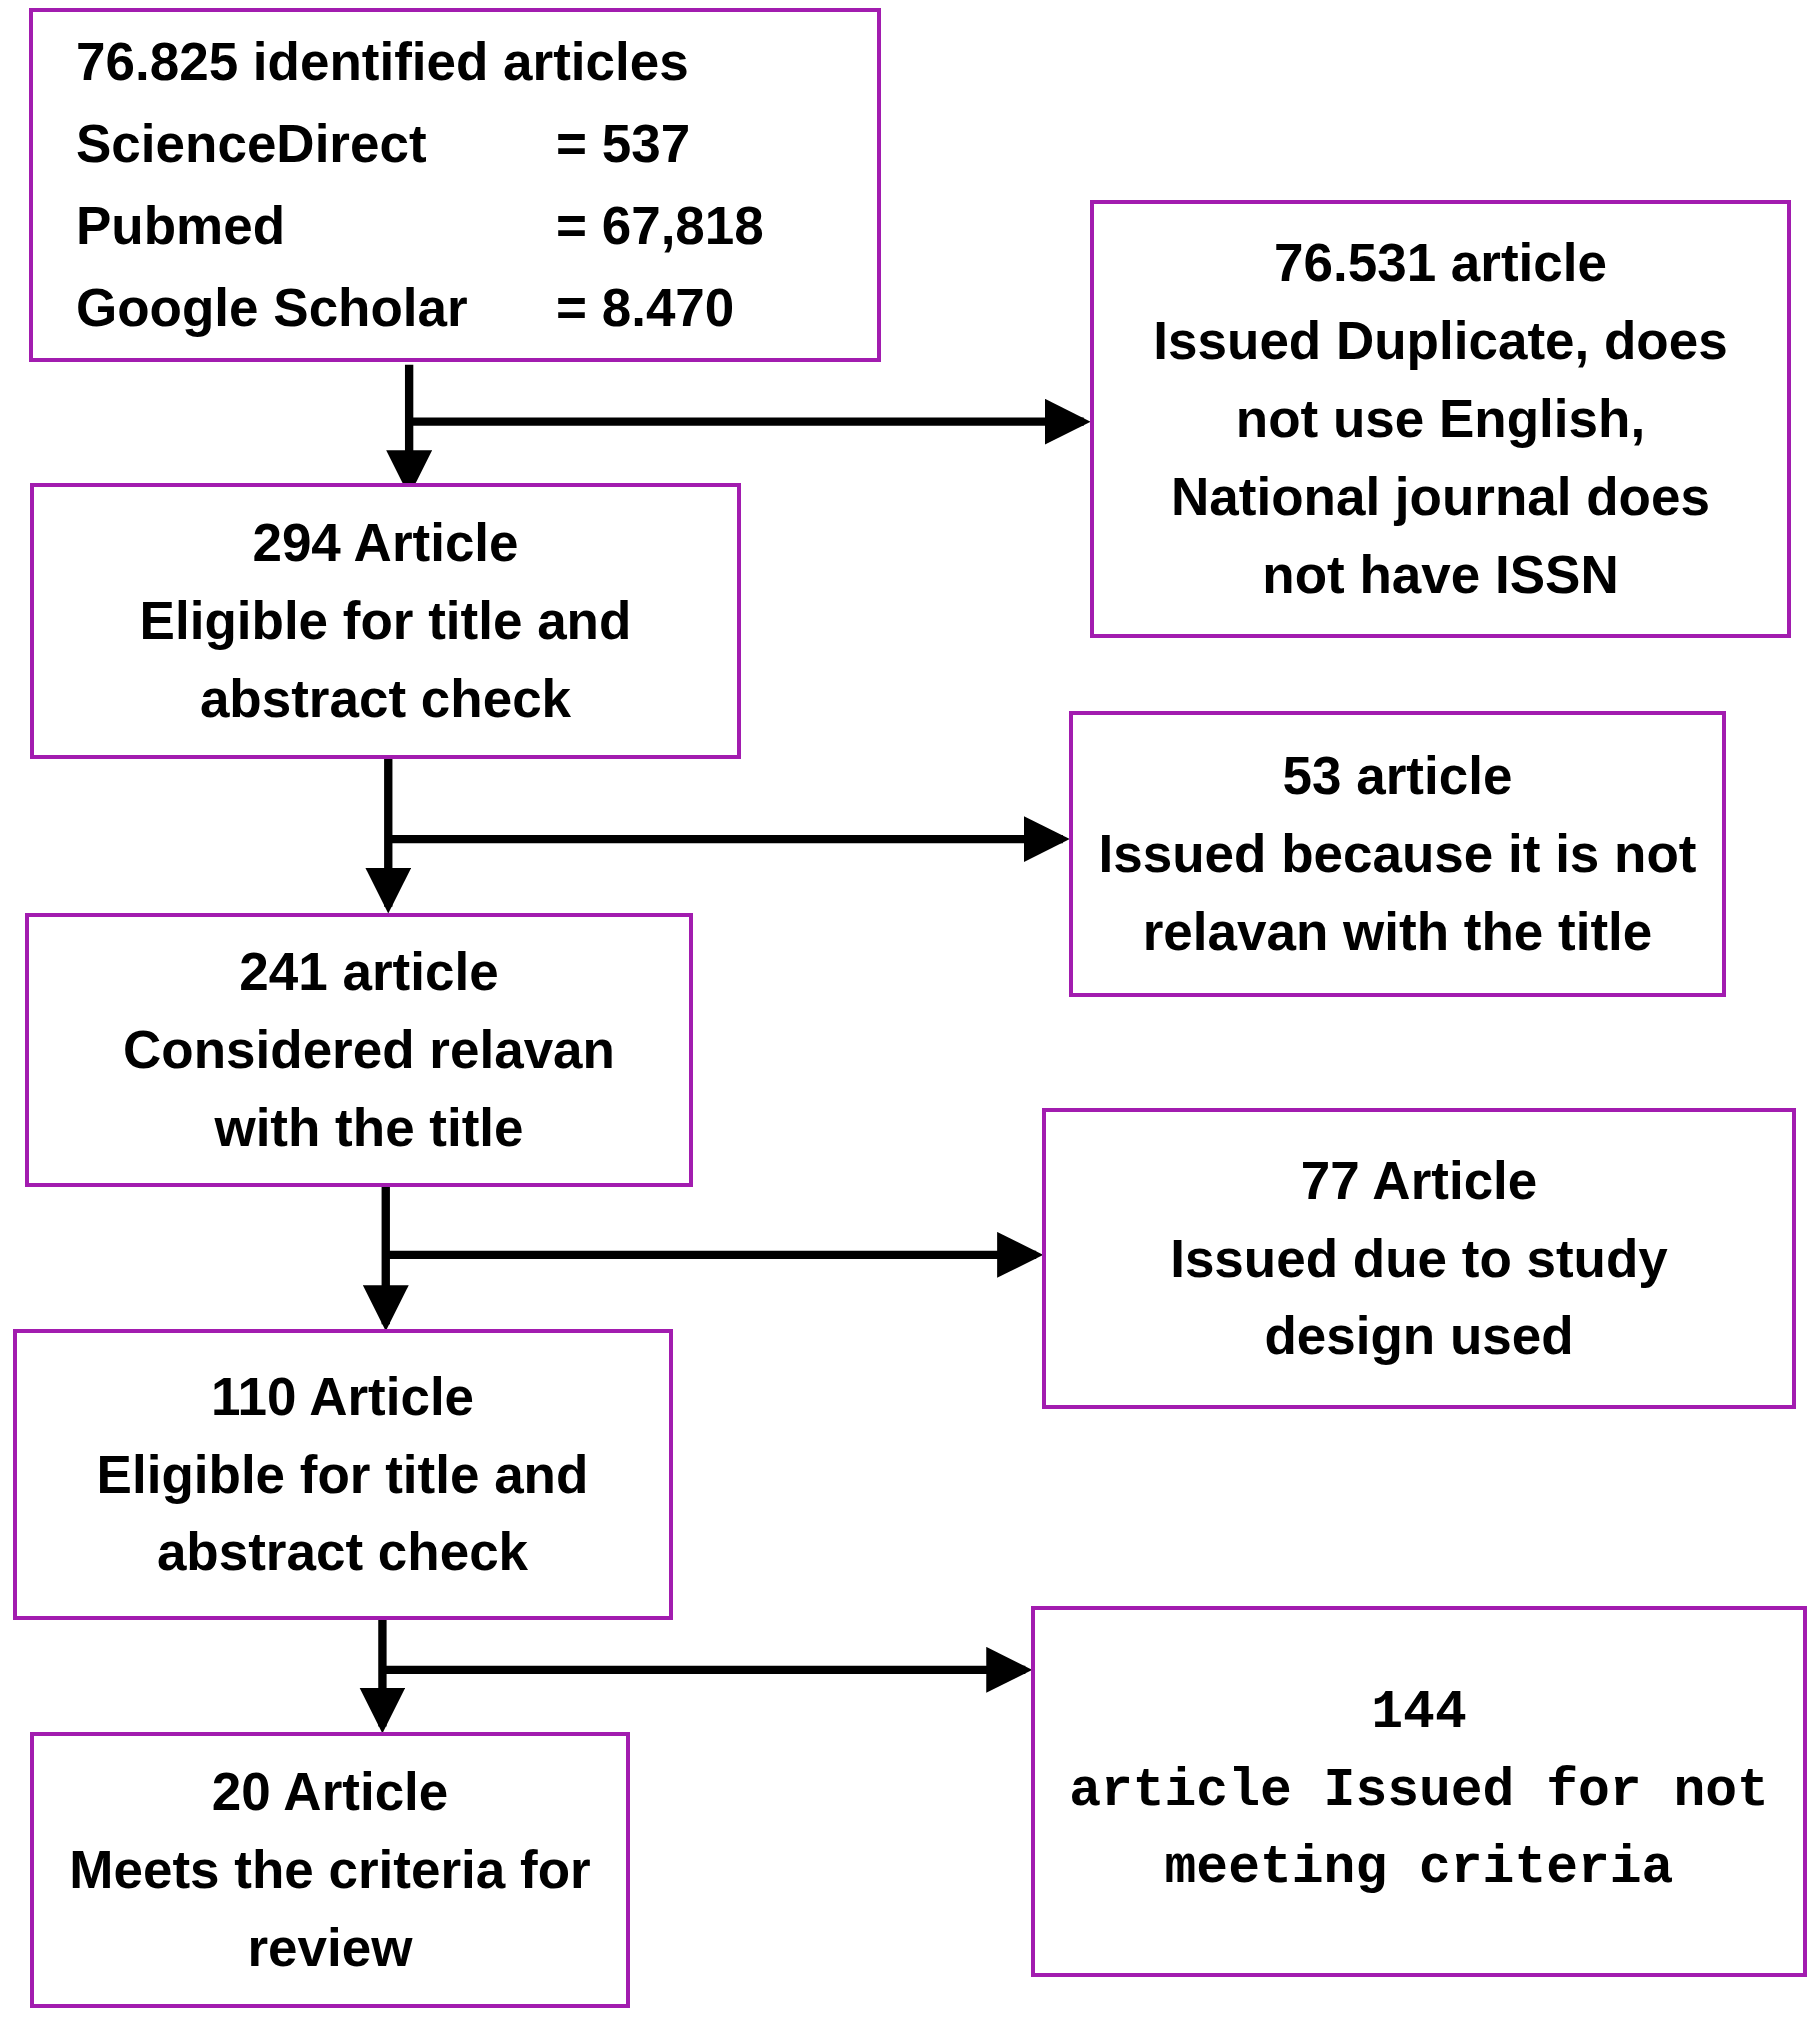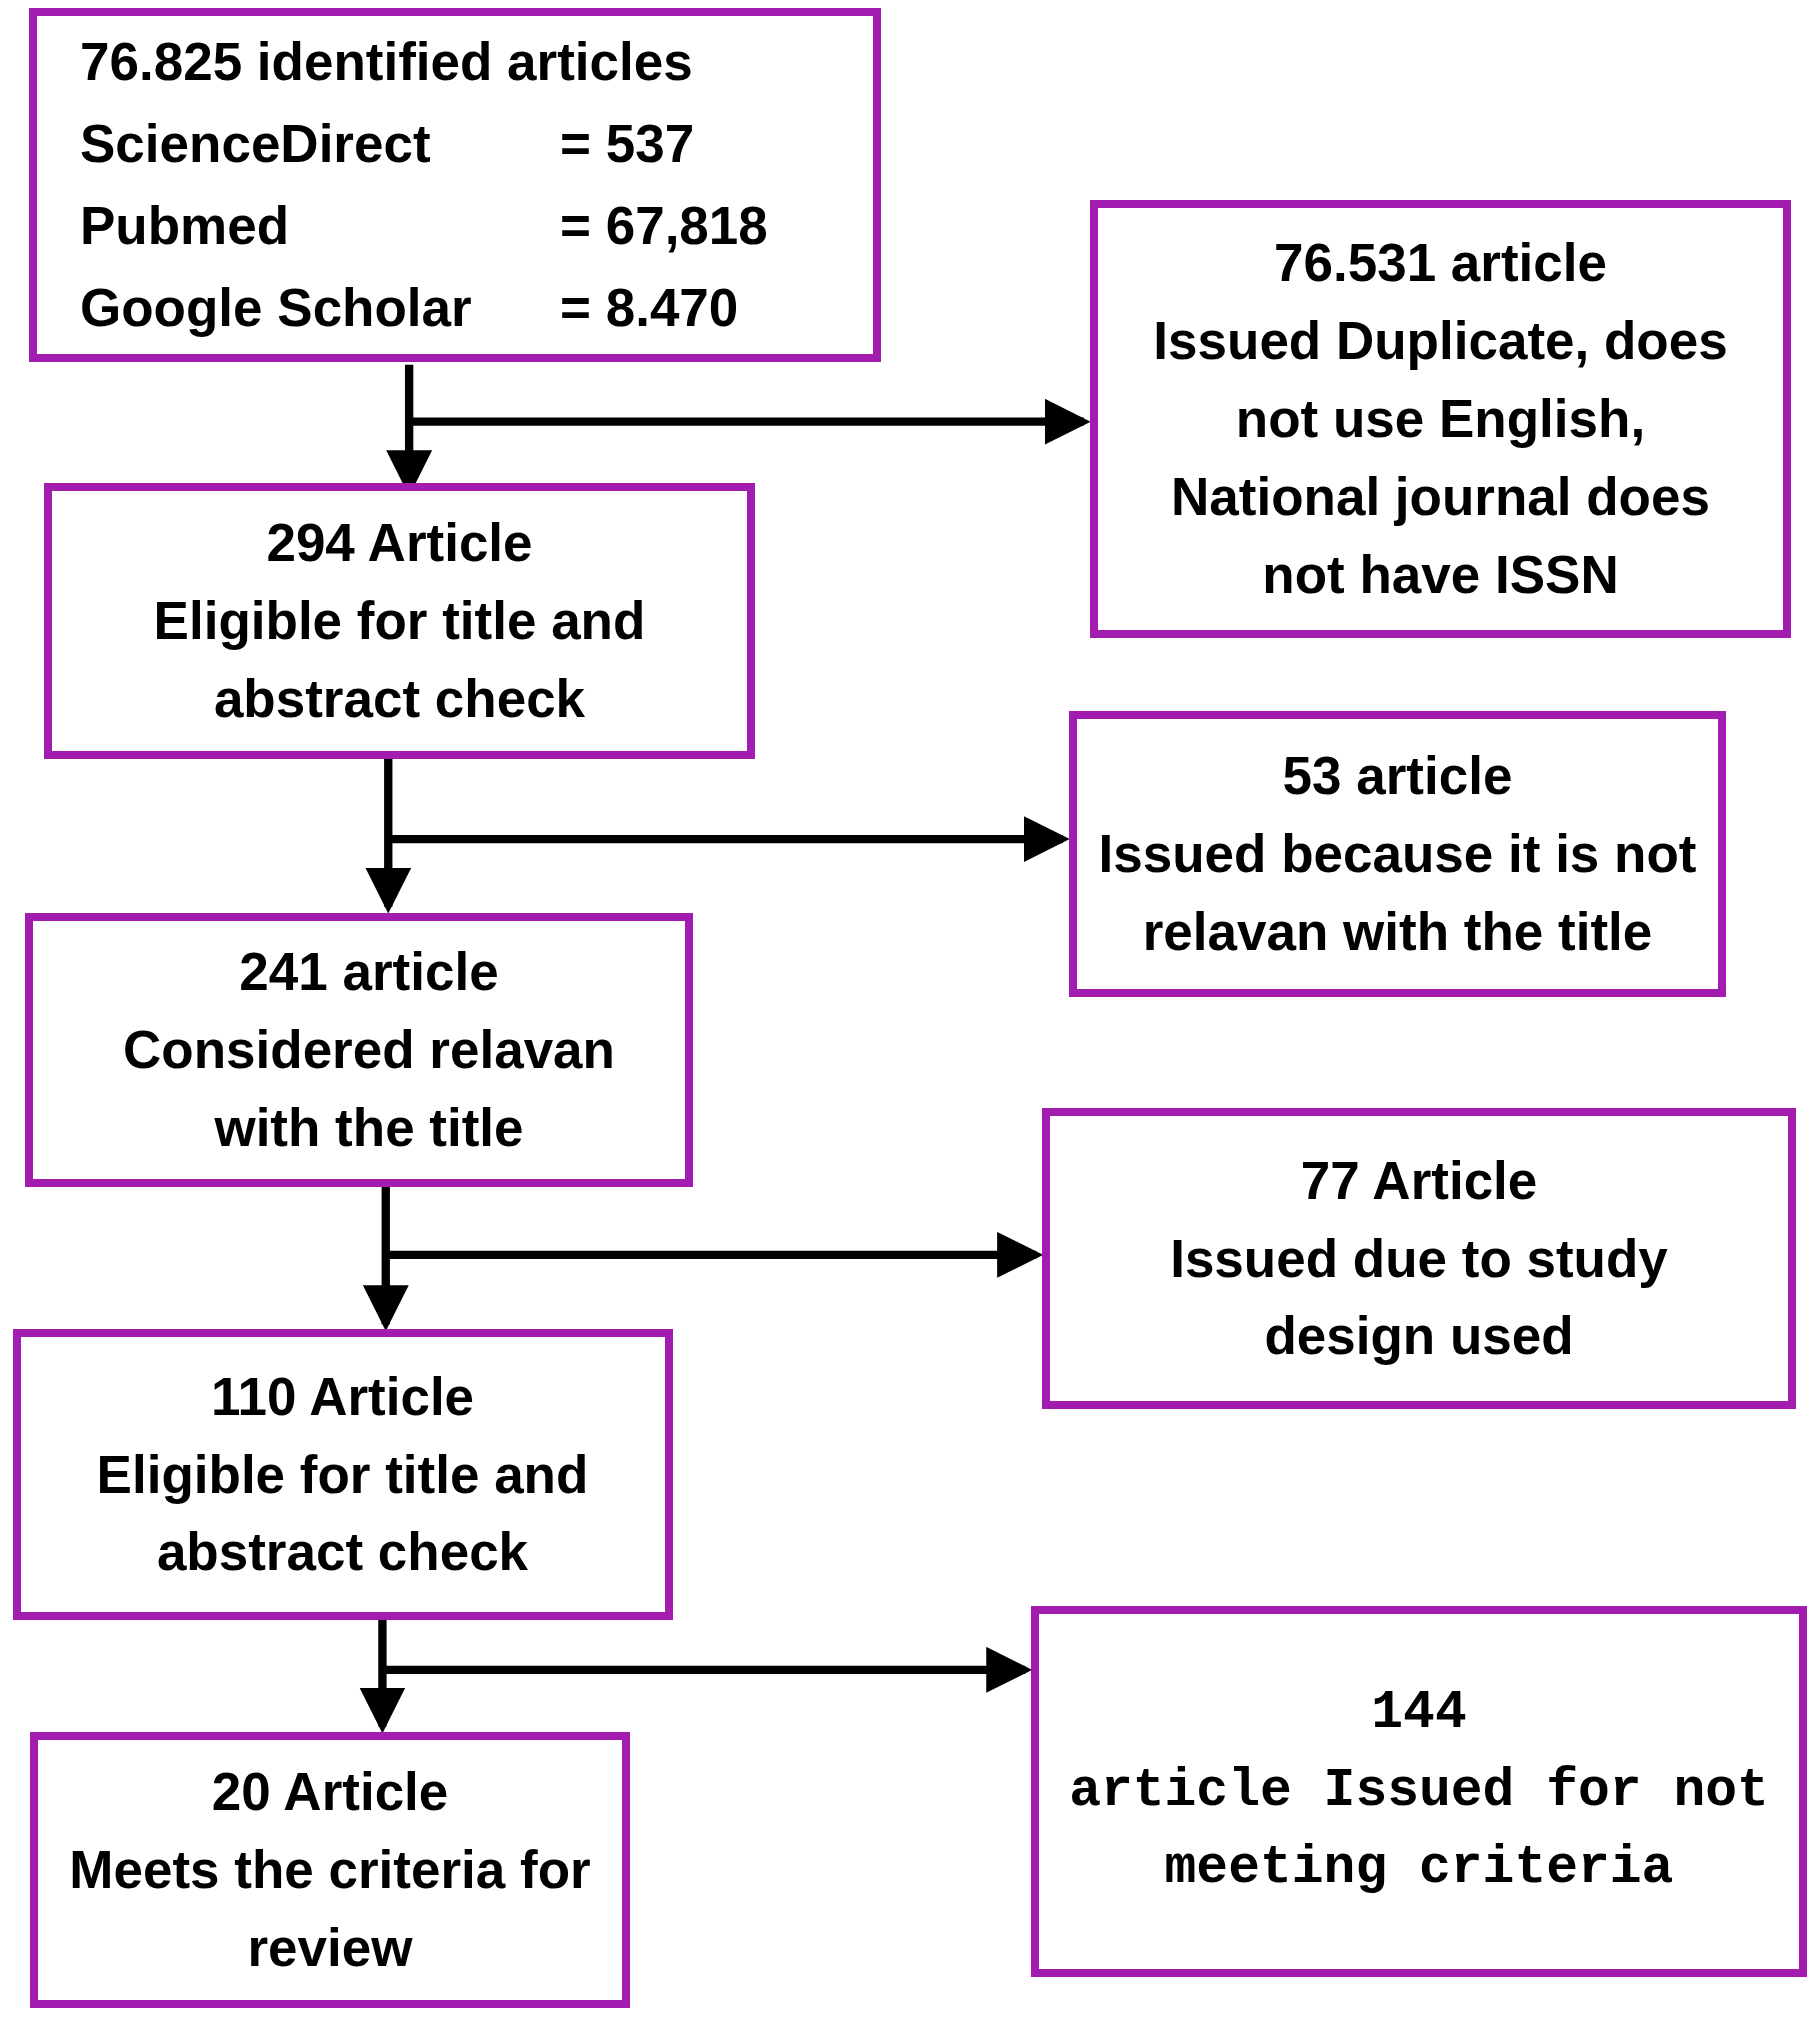--- a/index.html
+++ b/index.html
@@ -24,41 +24,41 @@
     height: 2028px;
     z-index: 1;
   }
   .arrows line {
     stroke: #000000;
     stroke-width: 10;
   }
   .box {
     position: absolute;
     box-sizing: border-box;
-    border: 8px solid #a21caf;
+    border: 4px solid #a21caf;
     background: #ffffff;
     z-index: 2;
     display: flex;
     flex-direction: column;
     align-items: center;
     justify-content: center;
     font-weight: 700;
     font-size: 53px;
     line-height: 1.47;
     text-align: center;
   }
   .box-text {
     white-space: pre-line;
     padding: 0 13.4px;
   }
   
   .b1 { left: 29px;   top: 8.3px;   width: 852px; height: 354px;
         align-items: stretch; text-align: left; font-size: 53px; line-height: 1.55;
         padding: 11.7px 25px 11.7px 43px; justify-content: center; }
-  .b3 { left: 30px;   top: 483px;  width: 711px;  height: 276px; margin-left: 14px; }
+  .b3 { left: 30px;   top: 483px;  width: 711px;  height: 276px; }
   .b5 { left: 25px;   top: 913px; width: 668px;  height: 274px; padding-left: 20px; }
   .b7 { left: 12.5px;   top: 1329px; width: 660px;  height: 291px; }
   .b9 { left: 30px;   top: 1732px; width: 600px;  height: 276px; }
   
   .b2 { left: 1090px; top: 200px;  width: 701px;  height: 438px; }
   .b4 { left: 1069px; top: 711px;  width: 657px;  height: 286px; }
   .b6 { left: 1042px; top: 1108px; width: 754px;  height: 301px; text-align: center; }
   .b8 { left: 1031px; top: 1606px; width: 776px;  height: 371px; font-family: Liberation Mono, monospace; }
 
   .b1-heading { }

